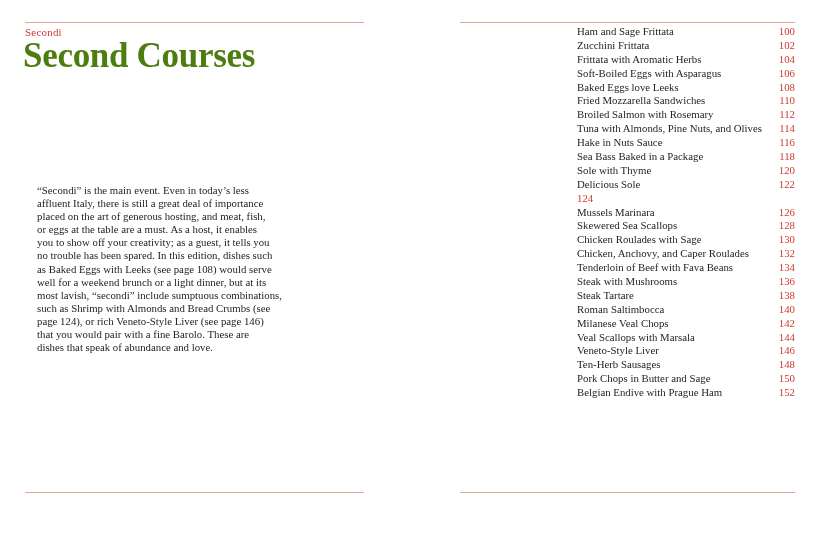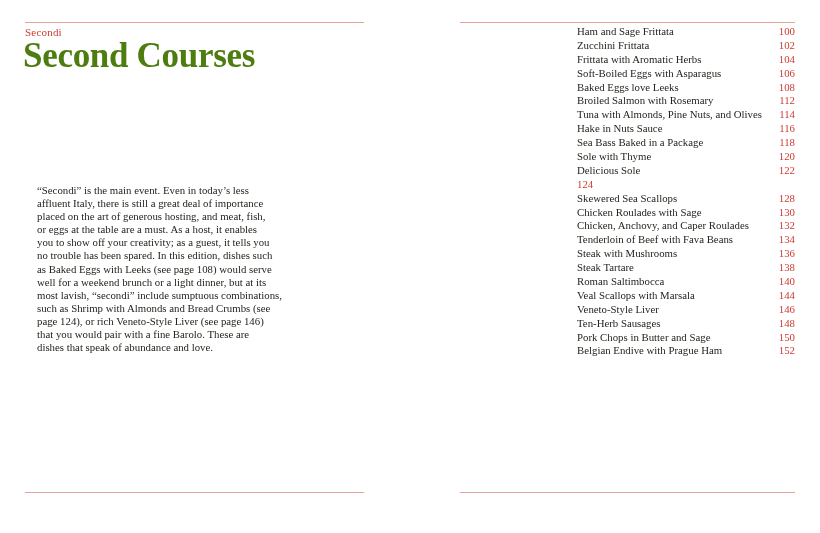--- a/index.html
+++ b/index.html
@@ -120,20 +120,24 @@
         </div>
         <div class="toc-row">
           <span class="toc-title">Soft-Boiled Eggs with Asparagus</span>
           <span class="toc-page">106</span>
         </div>
         <div class="toc-row">
           <span class="toc-title">Baked Eggs love Leeks</span>
           <span class="toc-page">108</span>
         </div>
         <div class="toc-row">
+          <span class="toc-title">Fried Mozzarella Sandwiches</span>
+          <span class="toc-page">110</span>
+        </div>
+        <div class="toc-row">
           <span class="toc-title">Broiled Salmon with Rosemary</span>
           <span class="toc-page">112</span>
         </div>
         <div class="toc-row">
           <span class="toc-title">Tuna with Almonds, Pine Nuts, and Olives</span>
           <span class="toc-page">114</span>
         </div>
         <div class="toc-row">
           <span class="toc-title">Hake in Nuts Sauce</span>
           <span class="toc-page">116</span>
@@ -147,20 +151,24 @@
           <span class="toc-page">120</span>
         </div>
         <div class="toc-row">
           <span class="toc-title">Delicious Sole</span>
           <span class="toc-page">122</span>
         </div>
         <div class="toc-row">
           <span class="toc-page">124</span>
         </div>
         <div class="toc-row">
+          <span class="toc-title">Mussels Marinara</span>
+          <span class="toc-page">126</span>
+        </div>
+        <div class="toc-row">
           <span class="toc-title">Skewered Sea Scallops</span>
           <span class="toc-page">128</span>
         </div>
         <div class="toc-row">
           <span class="toc-title">Chicken Roulades with Sage</span>
           <span class="toc-page">130</span>
         </div>
         <div class="toc-row">
           <span class="toc-title">Chicken, Anchovy, and Caper Roulades</span>
           <span class="toc-page">132</span>
@@ -173,20 +181,24 @@
           <span class="toc-title">Steak with Mushrooms</span>
           <span class="toc-page">136</span>
         </div>
         <div class="toc-row">
           <span class="toc-title">Steak Tartare</span>
           <span class="toc-page">138</span>
         </div>
         <div class="toc-row">
           <span class="toc-title">Roman Saltimbocca</span>
           <span class="toc-page">140</span>
+        </div>
+        <div class="toc-row">
+          <span class="toc-title">Milanese Veal Chops</span>
+          <span class="toc-page">142</span>
         </div>
         <div class="toc-row">
           <span class="toc-title">Veal Scallops with Marsala</span>
           <span class="toc-page">144</span>
         </div>
         <div class="toc-row">
           <span class="toc-title">Veneto-Style Liver</span>
           <span class="toc-page">146</span>
         </div>
         <div class="toc-row">

